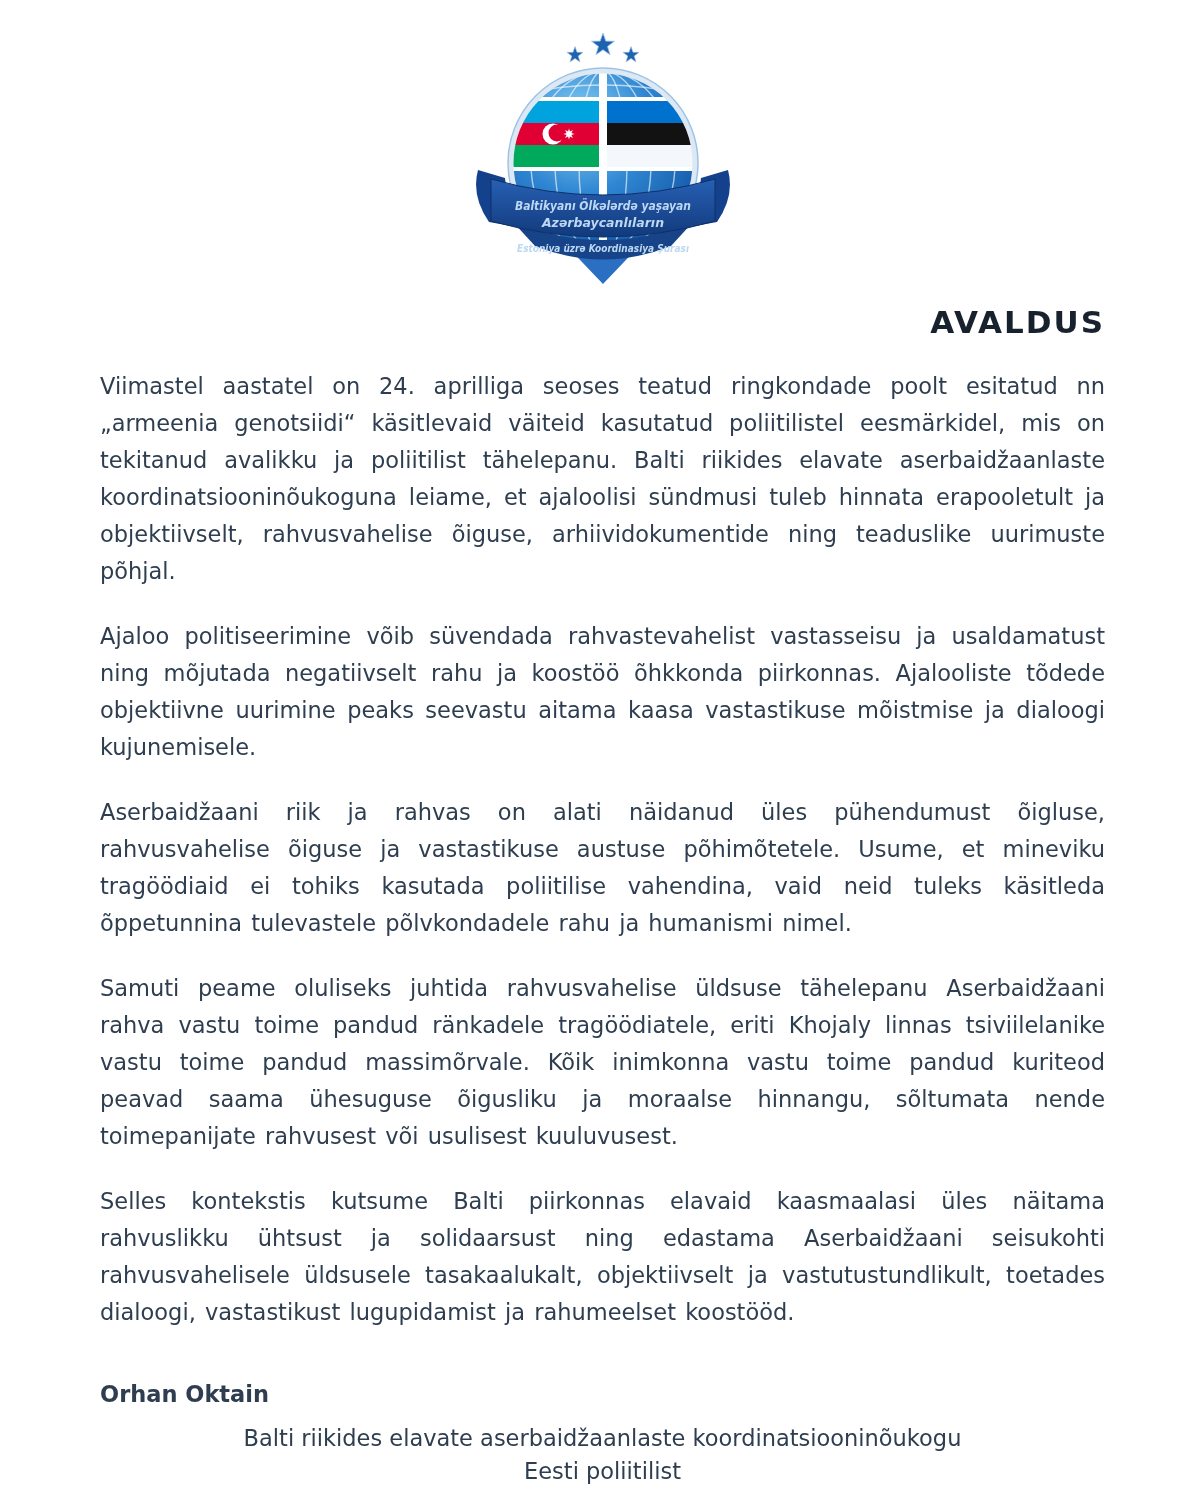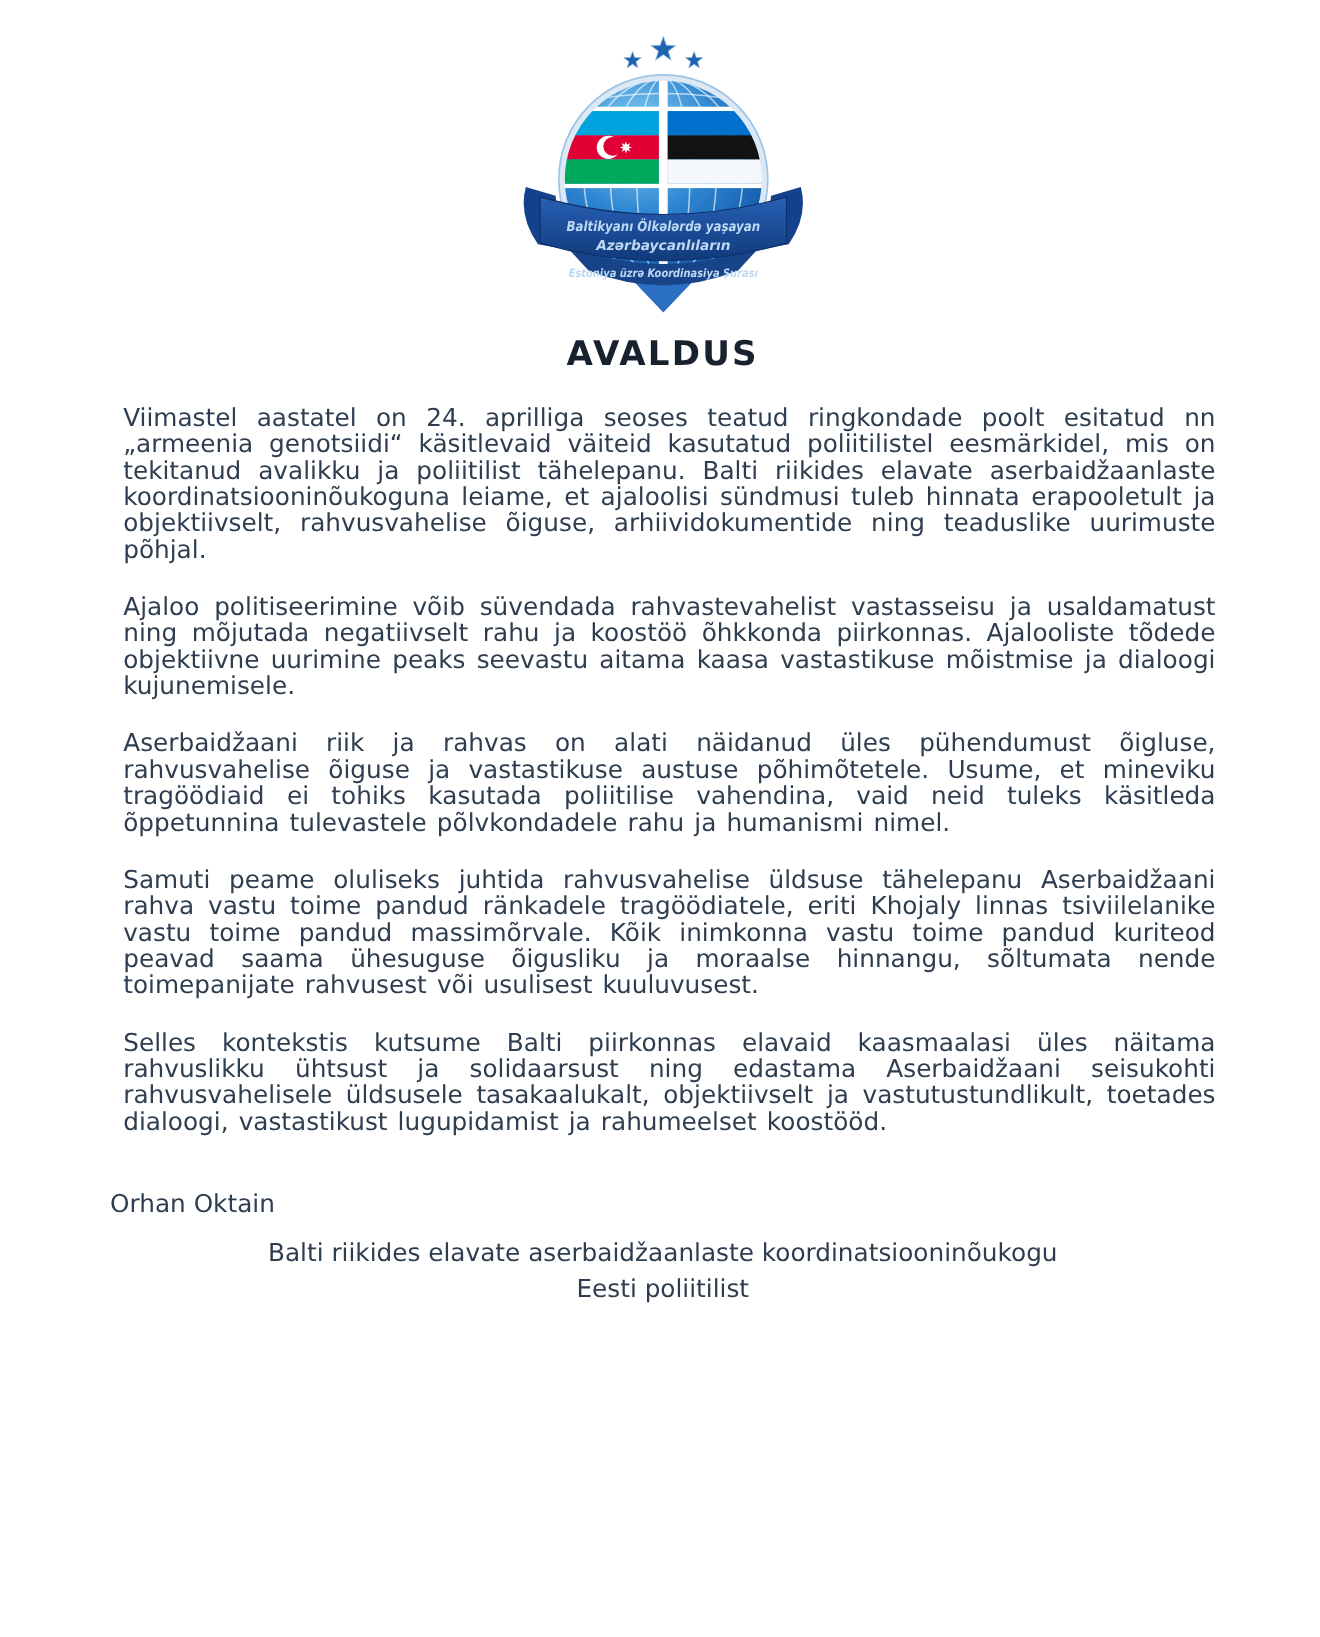--- a/index.html
+++ b/index.html
@@ -17,44 +17,44 @@
     height: 1316px;
     padding: 28px 95px 0 100px;
   }
   .logo-wrap {
     width: 262px;
     height: 262px;
     margin: 0 auto;
   }
   .doc-title {
     margin: 14px 0 0 0;
-    text-align: center;
+    text-align: right;
     font-size: 31px;
     font-weight: bold;
     letter-spacing: 2px;
     color: #18222e;
   }
   .body-text { margin-top: 28px; }
   .body-text p {
-    margin: 0 0 28px 12px;
+    margin: 0 0 28px 0;
     font-size: 22.5px;
-    line-height: 24px;
+    line-height: 37px;
     text-align: justify;
     word-spacing: 2px;
     color: #2e3e50;
   }
   .signature { margin-top: 50px; }
   .closing {
     font-size: 22.5px;
     line-height: 33px;
     margin: 0;
   }
   .signer-name {
     font-size: 22.5px;
-    font-weight: normal;
+    font-weight: bold;
     margin: 13px 0 0 0;
   }
   .signer-block {
     margin: 15px 0 0 0;
     font-size: 22.5px;
     line-height: 32.5px;
   }
   .signer-block div { white-space: nowrap; text-align: center; }
   .ribbon-text {
     fill: #bdd8f3;

